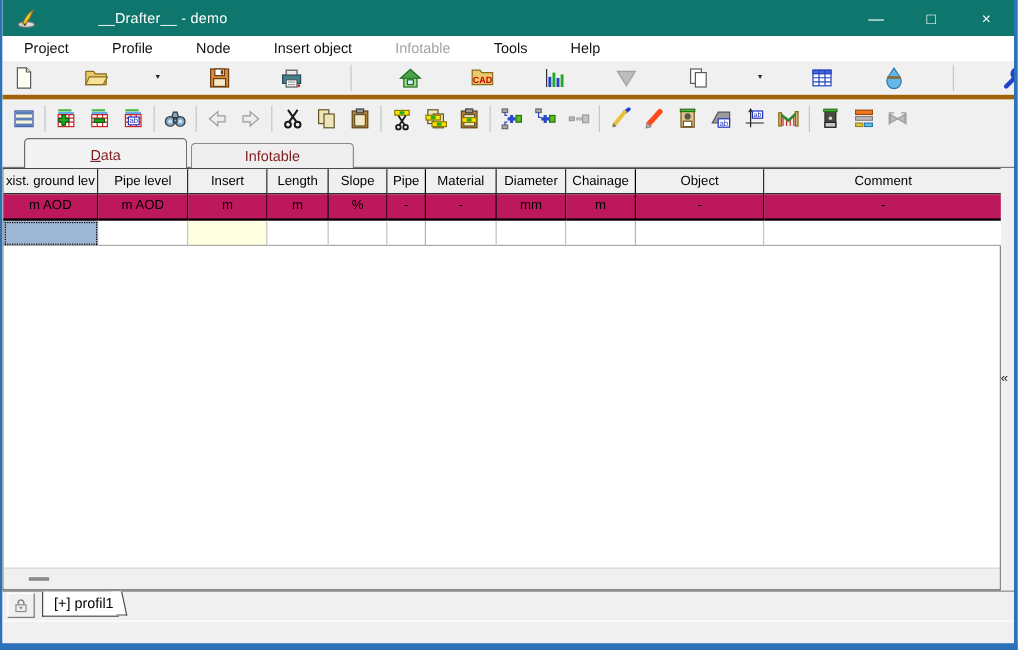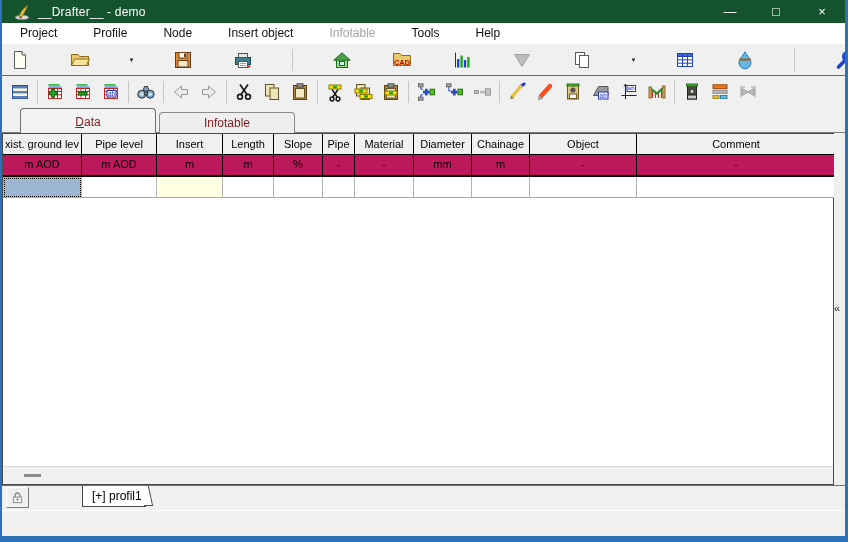--- a/index.html
+++ b/index.html
@@ -1,31 +1,31 @@
 <!DOCTYPE html>
 <html><head>
 <meta charset="utf-8">
 <style>
   html,body{margin:0;padding:0;background:#6b6b6b;}
   .window{width:848px;height:542px;box-sizing:border-box;position:relative;
     border-left:2px solid #2d72b8;border-right:3px solid #2d72b8;border-bottom:6px solid #2d72b8;
     background:#f0f0f0;font-family:"Liberation Sans",sans-serif;overflow:hidden;}
   
-  .titlebar{height:23px;background:#14532d;display:flex;align-items:center;color:#fff;}
+  .titlebar{height:30px;background:#0f766e;display:flex;align-items:center;color:#fff;gap:44px;}
   .title-icon{width:18px;height:18px;margin:0 7px 0 11px;flex:0 0 auto;}
   .title-text{font-size:12px;letter-spacing:.2px;}
   .win-controls{margin-left:auto;display:flex;height:30px;}
   .win-btn{width:46px;height:30px;display:flex;align-items:center;justify-content:center;font-size:13px;color:#fff;}
   
   .menubar{height:21px;background:#ffffff;display:flex;align-items:center;font-size:12px;color:#111;}
   .menu-item{padding:0 18px;height:21px;line-height:21px;}
   .menu-item.disabled{color:#a3a3a3;}
   
   .toolbar{height:32px;display:flex;align-items:center;background:#f0f0f0;padding-left:4px;box-sizing:border-box;}
-  .tb1{border-bottom:1px solid #a16207;gap:32px;}
+  .tb1{border-bottom:4px solid #a16207;gap:32px;}
   .tb-btn{width:28px;height:26px;display:flex;align-items:center;justify-content:center;flex:0 0 auto;}
   .tb-caret{width:11px;height:26px;display:flex;align-items:center;justify-content:center;font-size:6px;color:#222;flex:0 0 auto;}
   .tb-sep{width:1px;height:22px;background:#c6c6c6;margin:0 3px;flex:0 0 auto;}
   .glyph{font-weight:bold;font-size:18px;line-height:18px;color:#1c35cc;}
   .glyph.serif{font-family:"Liberation Serif",serif;font-size:19px;}
   
   .tabstrip{height:25px;background:#f0f0f0;display:flex;align-items:flex-end;padding-left:18px;position:relative;}
   .tabstrip::after{content:'';position:absolute;left:0;right:0;bottom:0;height:1px;background:#7a7a7a;}
   .tab{width:134px;height:20px;line-height:20px;text-align:center;font-size:12px;color:#7f1d1d;
     border:1px solid #8a8a8a;border-bottom:none;border-radius:4px 4px 0 0;background:#efefef;margin-right:3px;position:relative;z-index:1;}
@@ -41,21 +41,21 @@
   .ghead{height:21px;line-height:20px;background:#f0f0f0;border-right:1px solid #000;border-bottom:1px solid #000;}
   .gunit{height:22px;line-height:19px;background:#be185d;border-right:1px solid #000;border-bottom:2px solid #000;}
   .gdata{height:21px;line-height:20px;background:#fff;border-right:1px solid #b4b4b4;border-bottom:1px solid #a8a8a8;}
   .gdata.sel{background:#9db6d4;outline:1px dotted #000;outline-offset:-2px;}
   .gdata.hint{background:#ffffe1;}
   .grow .gcell:last-child{border-right:none;}
   .gfill{flex:1;background:#fff;}
   .hscroll{height:17px;background:#f0f0f0;border-top:1px solid #d9d9d9;position:relative;}
   .hthumb{position:absolute;left:21px;top:7px;width:17px;height:3px;background:#8a8a8a;}
   
-  .sheetbar{height:25px;background:#f0f0f0;border-top:1px solid #707070;box-sizing:border-box;display:flex;align-items:flex-start;gap:47px;}
+  .sheetbar{height:25px;background:#f0f0f0;border-top:1px solid #707070;box-sizing:border-box;display:flex;align-items:flex-start;}
   .lock-btn{width:23px;height:21px;margin:1px 0 0 4px;background:#f0f0f0;border:1px solid;border-color:#ffffff #7a7a7a #7a7a7a #ffffff;display:flex;align-items:center;justify-content:center;box-sizing:border-box;}
   .sheet-tab{position:relative;margin-left:6px;height:21px;line-height:21px;background:#fff;border-left:1px solid #4a4a4a;border-bottom:1px solid #4a4a4a;padding:0 4px 0 9px;font-size:12px;box-sizing:border-box;}
   .sheet-tab::after{content:'';position:absolute;top:0;right:-5px;width:9px;height:100%;background:#fff;border-right:1px solid #4a4a4a;border-bottom:1px solid #4a4a4a;transform:skewX(12deg);box-sizing:border-box;z-index:0;}
   .sheet-tab span{position:relative;z-index:1;}
   
   .statusbar{height:19px;background:#f0f0f0;border-top:1px solid #ffffff;box-sizing:border-box;}
   svg{display:block;}
 </style>
 </head>
 <body>

